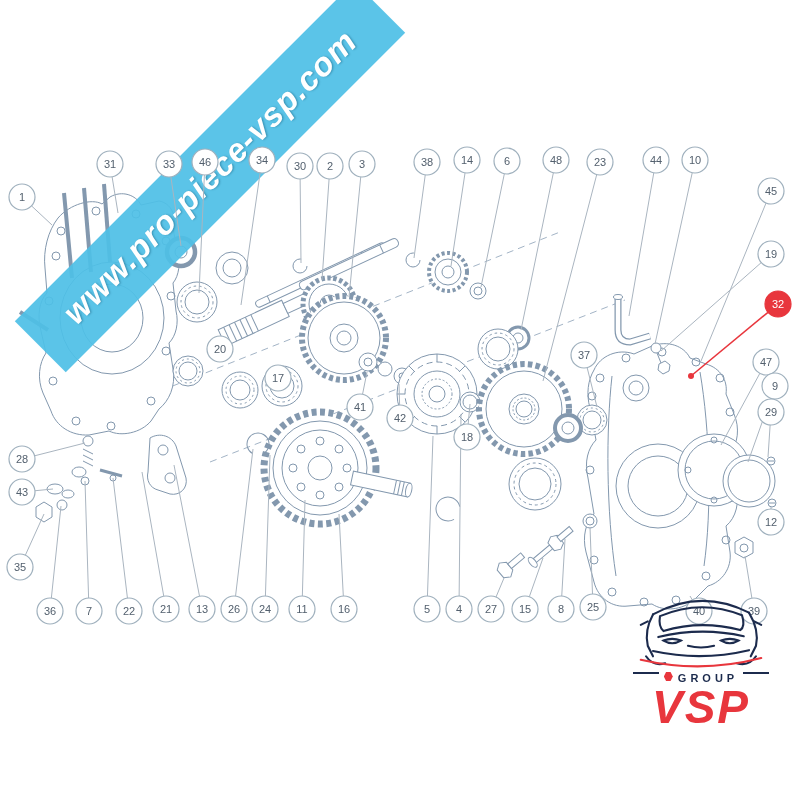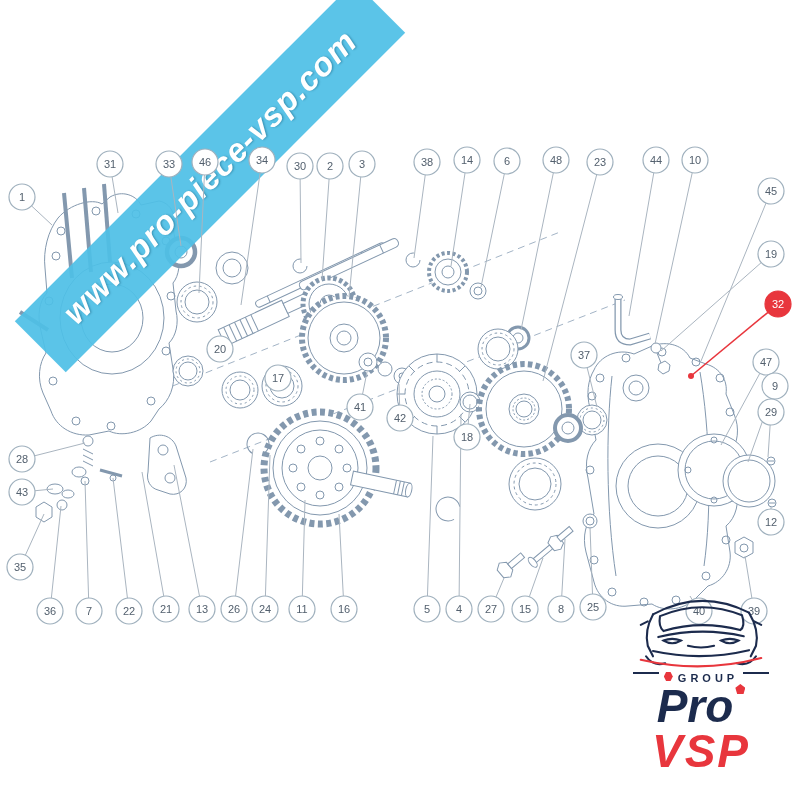--- a/index.html
+++ b/index.html
@@ -565,17 +565,16 @@
           <path d="M150,52 l8,4"></path>
       </g>
       <path d="M20,96 Q89,112 158,94" fill="none" stroke="#e8363d" stroke-width="2.4" stroke-linecap="round"></path>
     </svg>
     <div class="logo-group-row">
       <span class="rule"></span>
       <span class="hex"></span>
       <span class="grp">GROUP</span>
       <span class="rule"></span>
     </div>
-    <div class="logo-pro"><span>Pro</span><span class="pro-dot"></span></div>
     <div class="logo-vsp">VSP</div>
   </div>
 
 </div>
 
 </body></html>

